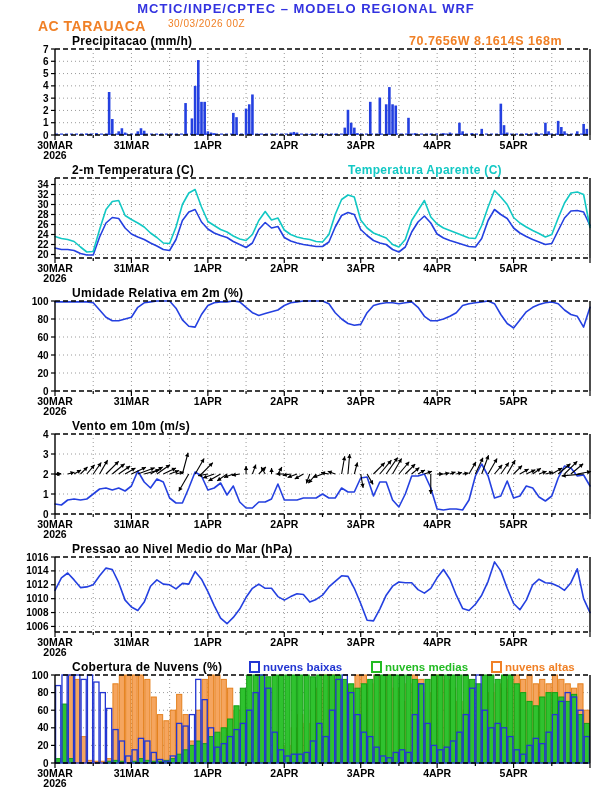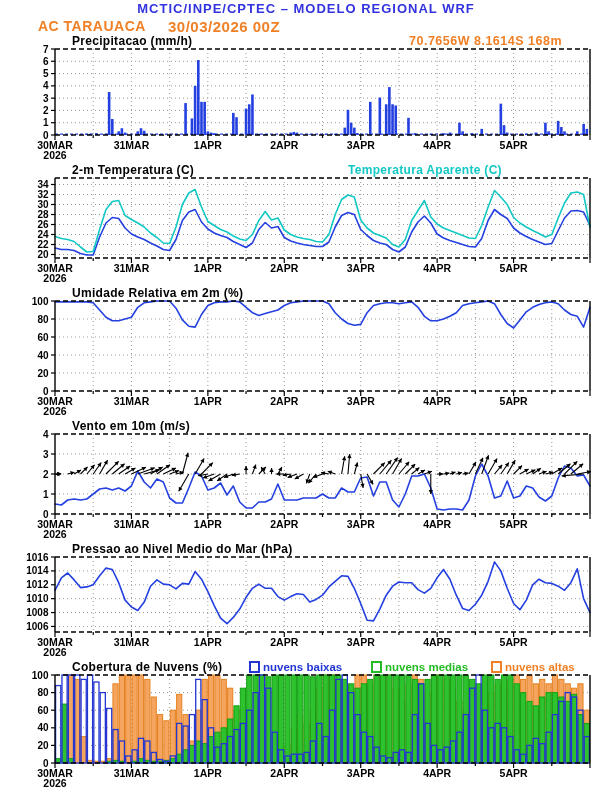--- a/index.html
+++ b/index.html
@@ -1,20 +1,20 @@
 <!DOCTYPE html>
 <html><head>
 <meta charset="utf-8">
 <style>
   html,body{margin:0;padding:0;background:#fff;width:612px;height:792px;overflow:hidden;}
   .page{width:612px;height:792px;font-family:"Liberation Sans",sans-serif;background:#fff;}
   header{position:relative;height:34px;}
   .h1{position:absolute;top:1px;left:0;right:0;text-align:center;font-size:13px;font-weight:bold;letter-spacing:1px;color:#3333e0;}
   .station{position:absolute;top:18px;left:38px;font-size:14px;font-weight:bold;letter-spacing:.5px;color:#f08026;}
-  .dt{position:absolute;top:18px;left:168px;font-size:15px;font-weight:bold;letter-spacing:.5px;color:#f08026;text-align:center;}
+  .dt{position:absolute;top:18px;left:168px;font-size:10px;font-weight:normal;letter-spacing:.5px;color:#f08026;text-align:center;}
   svg{display:block;margin:0 0 2px 0;}
   .ptitle{font:bold 12px "Liberation Sans",sans-serif;fill:#000;letter-spacing:.3px;}
   .loc{font:bold 12.5px "Liberation Sans",sans-serif;fill:#f08026;letter-spacing:.5px;}
   .t-cyan{fill:#12c8c4;}
   .t-blue{fill:#2336d2;}
   .t-green{fill:#22bb22;}
   .t-orange{fill:#f08026;}
   .lg{font:bold 11.5px "Liberation Sans",sans-serif;}
   .lgbox{fill:none;stroke-width:2;}
   .grid{stroke:#9a9a9a;stroke-width:1;stroke-dasharray:1 3;}

